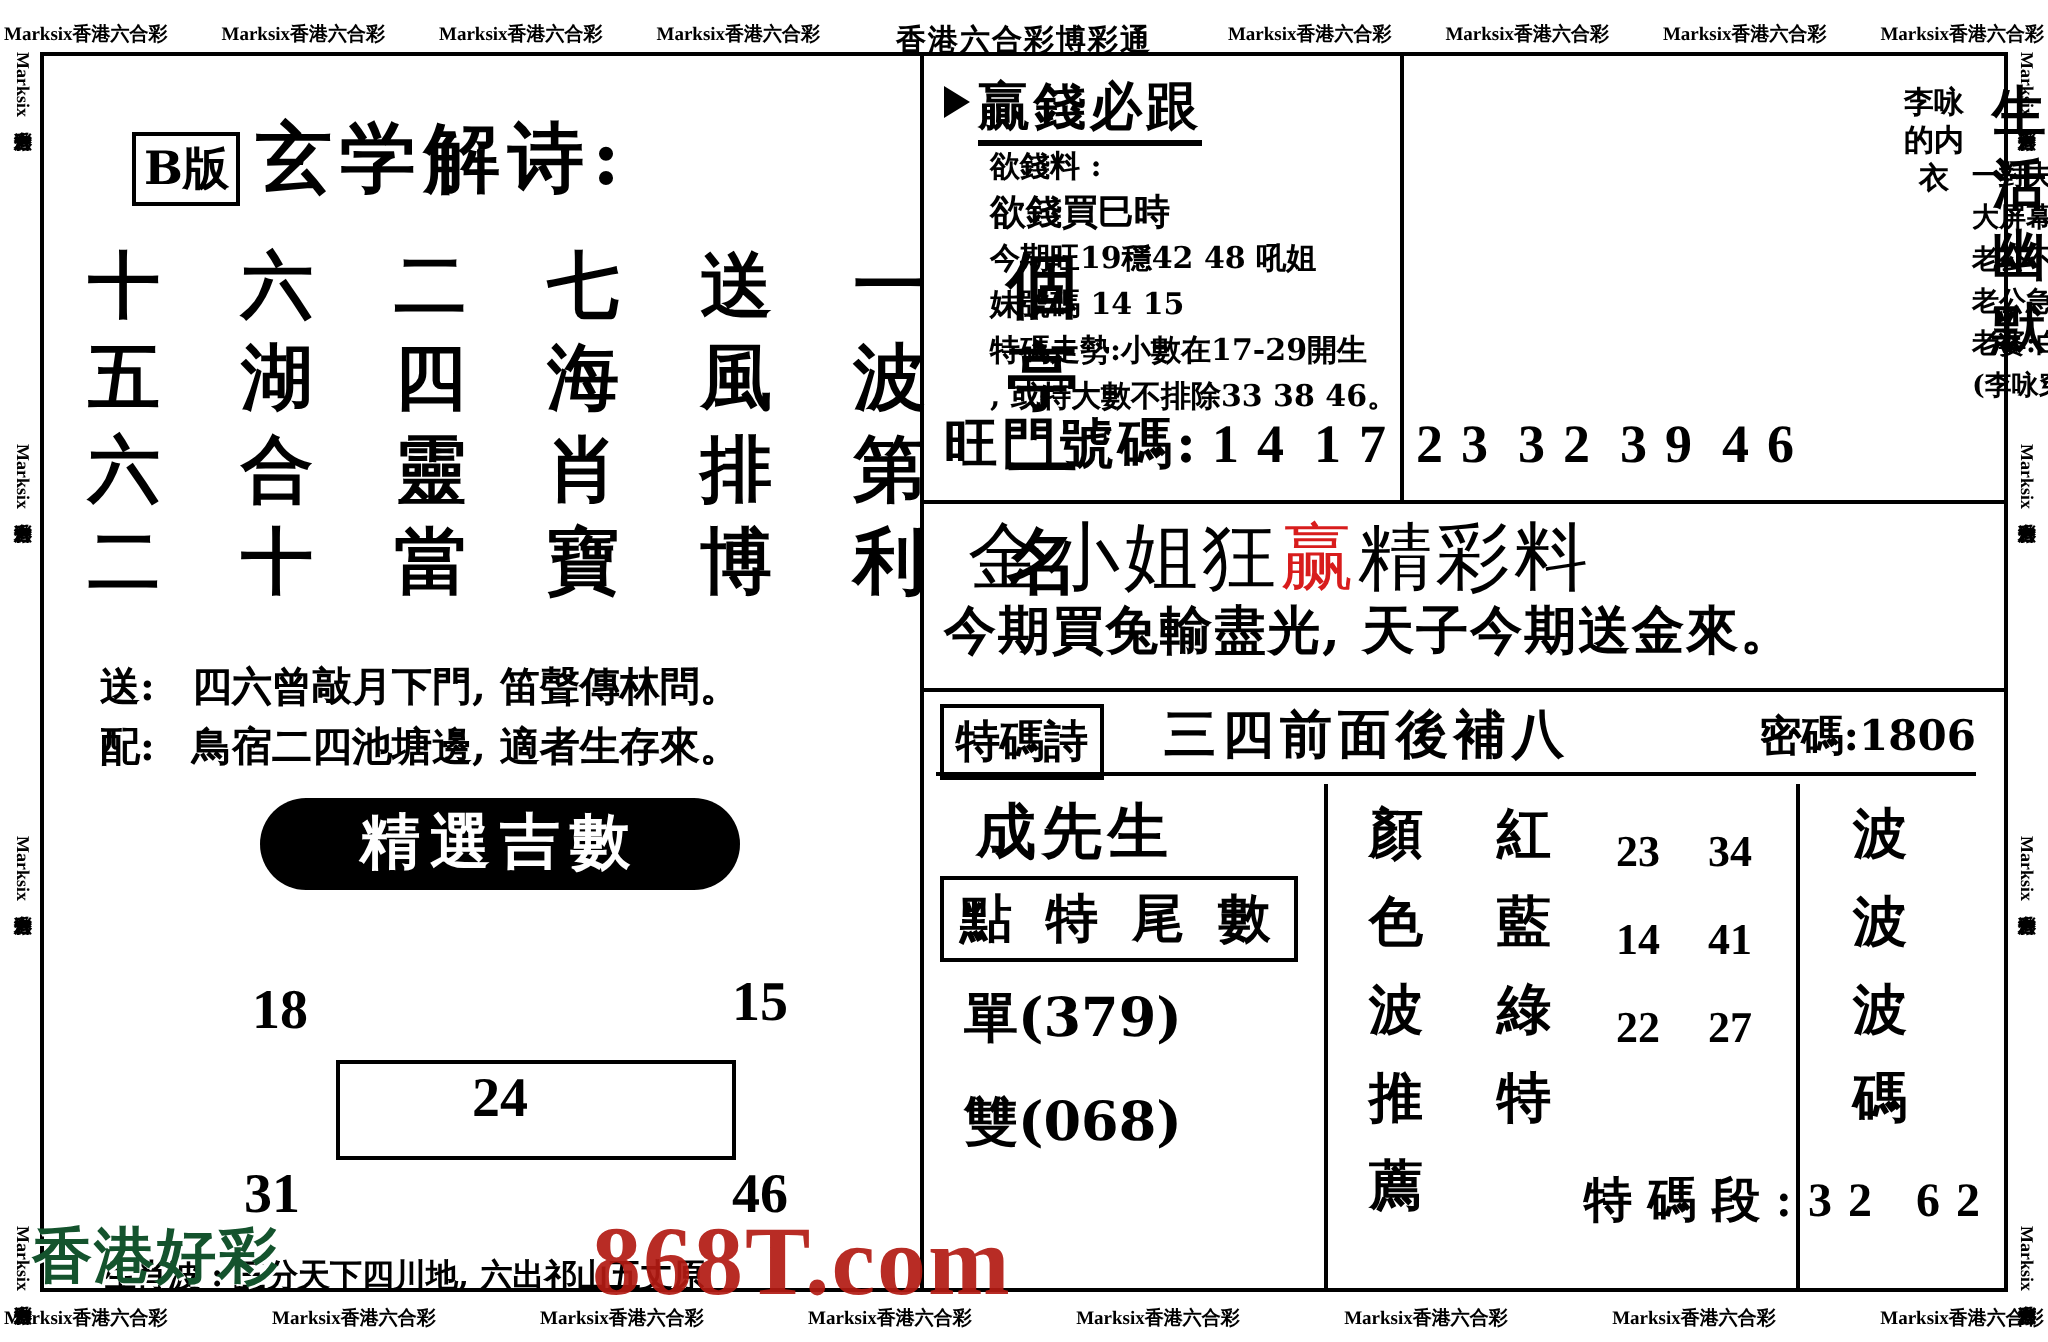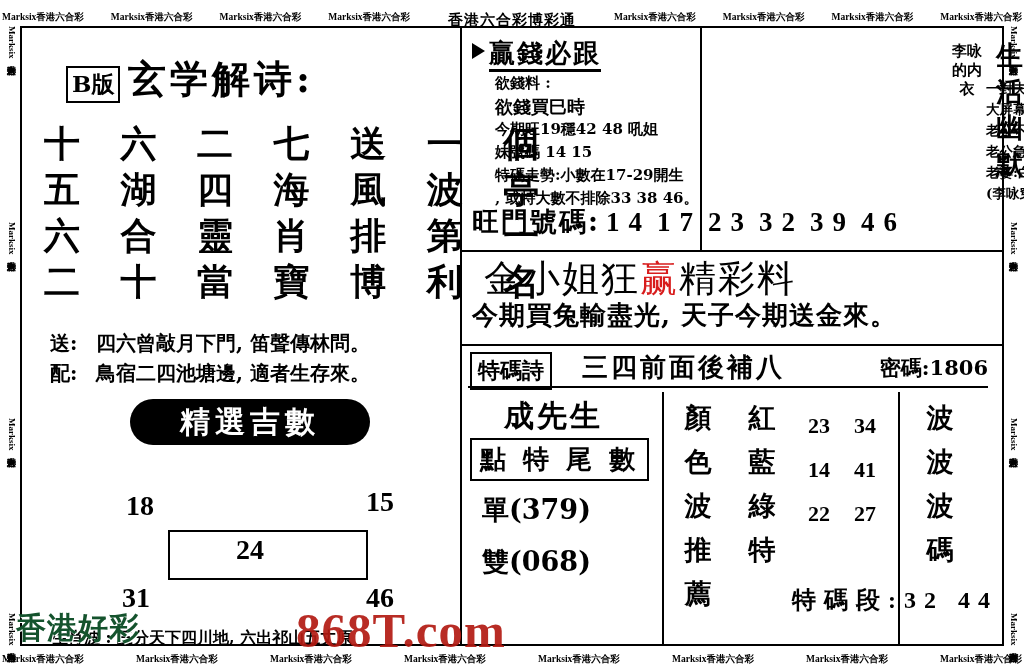--- a/index.html
+++ b/index.html
@@ -145,21 +145,21 @@
     letter-spacing:3px;font-family:"DejaVu Serif",serif;
   }
   .mima{
     position:absolute;right:14px;top:8px;font-size:21px;font-weight:bold;
     font-family:"DejaVu Serif",serif;white-space:nowrap;
   }
   .hr-tema{position:absolute;left:6px;top:40px;width:520px;height:2px;background:#000;}
 
   .chengxs{
     position:absolute;left:26px;top:50px;font-size:30px;font-weight:bold;
-    letter-spacing:3px;font-family:"DejaVu Serif",serif;margin-left:16px;
+    letter-spacing:3px;font-family:"DejaVu Serif",serif;
   }
   .dianwei{
     position:absolute;left:8px;top:92px;border:2px solid #000;padding:2px 8px;
     font-size:26px;font-weight:bold;letter-spacing:4px;font-family:"DejaVu Serif",serif;
   }
   .dansh{
     position:absolute;left:20px;top:138px;font-size:27px;line-height:52px;font-weight:bold;
     font-family:"DejaVu Serif",serif;
   }
   .vsep{position:absolute;width:2px;background:#000;}
@@ -330,21 +330,21 @@
       <div class="colwords cw1">顏 色 波 推 薦</div>
       <div class="colwords cw2">紅 藍 綠 特</div>
       <div class="midnums">
         <div><span>23</span><span>34</span></div>
         <div><span>14</span><span>41</span></div>
         <div><span>22</span><span>27</span></div>
       </div>
       <div class="colwords2" style="left:460px">波 波 波 碼</div>
 
       <div class="bot44">
-        <span>特碼段:</span><span>32 44</span>
+        <span>特碼段:</span><span>32 62</span>
       </div>
     </div>
   </div>
 </div>
 
 <div class="wm-bottom">
   <span>Marksix香港六合彩</span>
   <span>Marksix香港六合彩</span>
   <span>Marksix香港六合彩</span>
   <span>Marksix香港六合彩</span>

